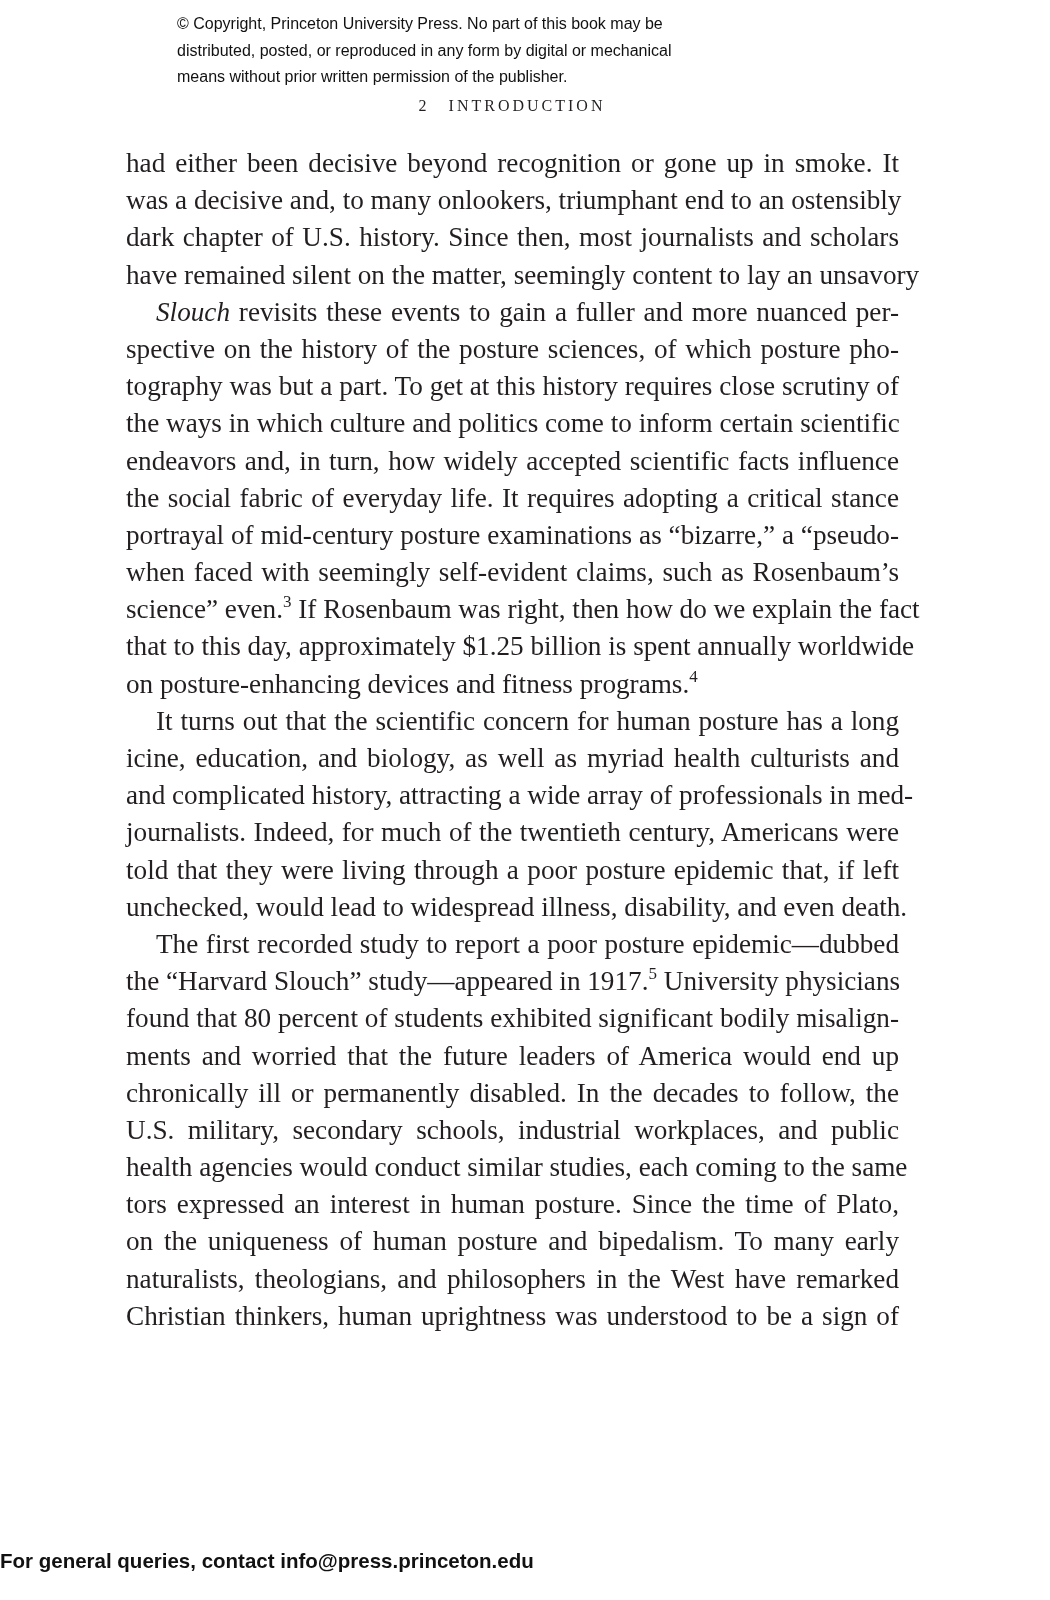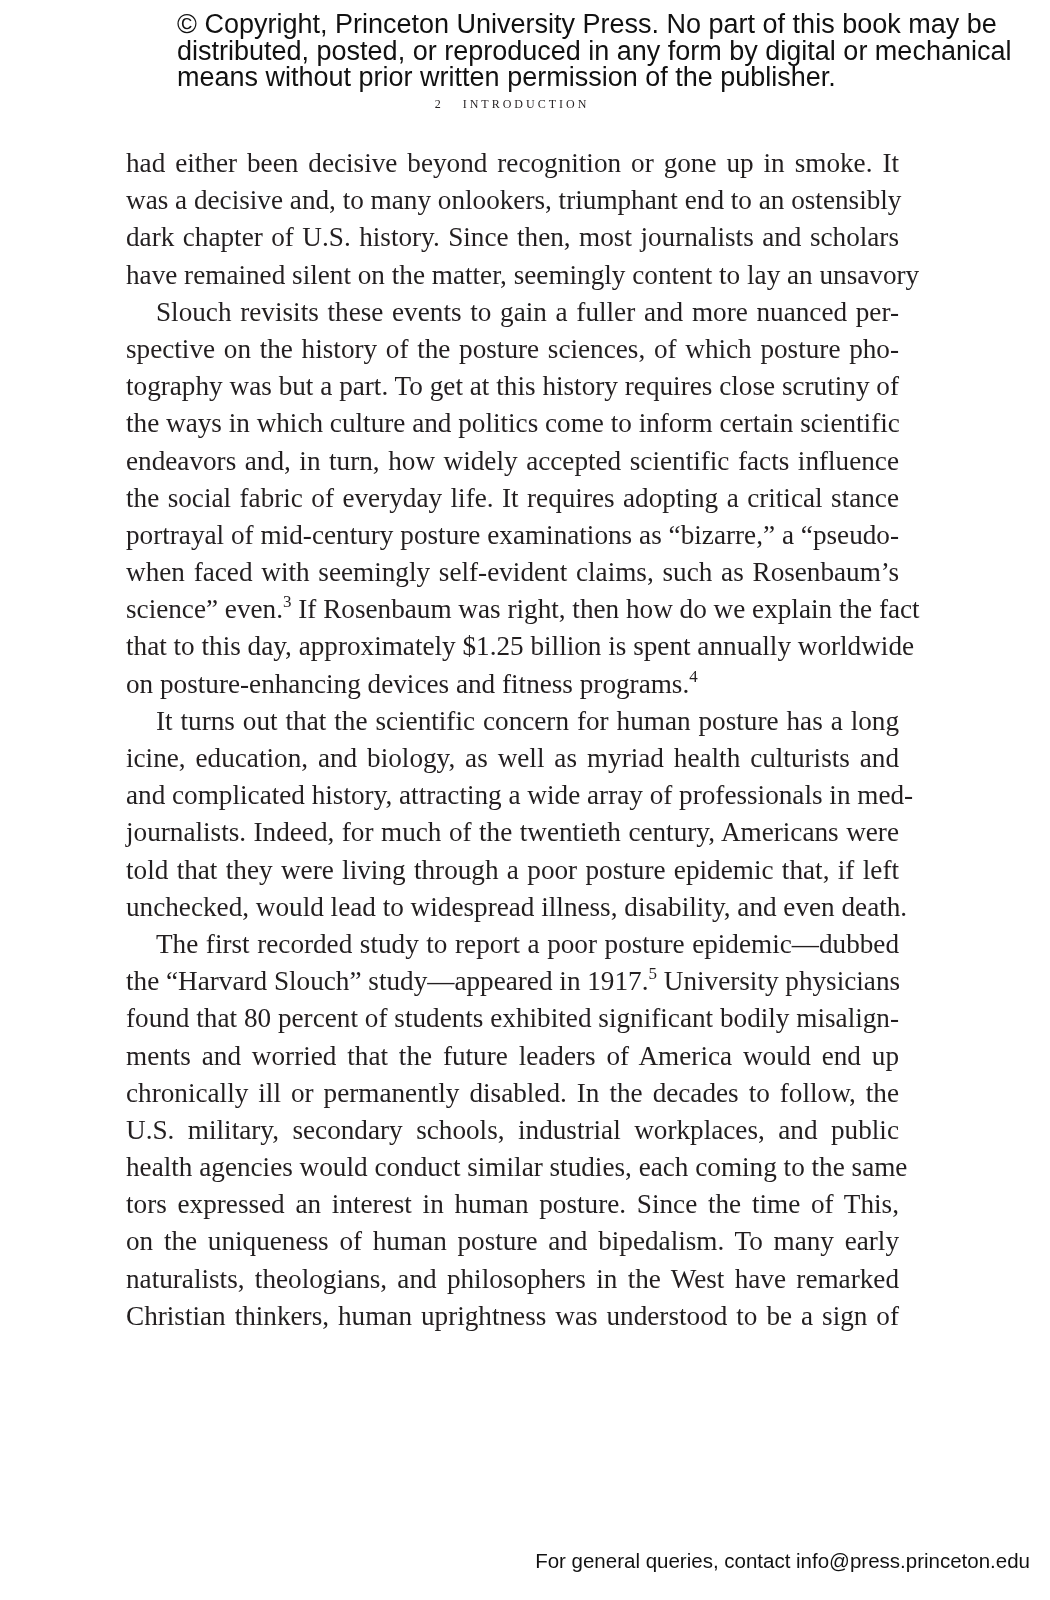--- a/index.html
+++ b/index.html
@@ -13,37 +13,37 @@
       position: relative;
       overflow: hidden;
       color: #231f20;
     }
     .copyright {
       position: absolute;
       left: 177px;
       top: 11px;
       width: 700px;
       font-family: "Liberation Sans", sans-serif;
-      font-size: 27px;
+      font-size: 16px;
       line-height: 26.5px;
       color: #111111;
       margin: 0;
     }
     .copyright .cline {
       display: block;
       white-space: nowrap;
     }
     .running-head {
       position: absolute;
       top: 97px;
       left: 0;
       width: 1024px;
       text-align: center;
       font-family: "Liberation Serif", serif;
-      font-size: 12px;
+      font-size: 16px;
       letter-spacing: 3px;
       color: #231f20;
     }
     .running-head .pno {
       margin-right: 22px;
       letter-spacing: 0;
     }
     .body-text {
       position: absolute;
       left: 126px;
@@ -62,35 +62,37 @@
       white-space: nowrap;
       overflow: visible;
     }
     .line.last {
       text-align-last: left;
     }
     .line.indent {
       padding-left: 30px;
     }
     .line .it {
+      font-style: italic;
     }
     sup {
       font-size: 17px;
       line-height: 0;
       vertical-align: 11px;
     }
     .footer {
       position: absolute;
       top: 1549px;
       left: 0;
       width: 1030px;
-      text-align: right;
+      text-align: left;
       font-family: "Liberation Sans", sans-serif;
       font-size: 20.5px;
       color: #111111;
+      font-weight: bold;
     }
   </style>
 </head>
 <body>
 
 <div class="copyright">
   <span class="cline">© Copyright, Princeton University Press. No part of this book may be</span>
   <span class="cline">distributed, posted, or reproduced in any form by digital or mechanical</span>
   <span class="cline">means without prior written permission of the publisher.</span>
 </div>
@@ -135,21 +137,21 @@
     <span class="line indent">The first recorded study to report a poor posture epidemic—dubbed</span>
     <span class="line"><span>the “Harvard Slouch” study—appeared in 1917.</span><sup>5</sup><span> University physicians</span></span>
     <span class="line">found that 80 percent of students exhibited significant bodily misalign-</span>
     <span class="line">ments and worried that the future leaders of America would end up</span>
     <span class="line">chronically ill or permanently disabled. In the decades to follow, the</span>
     <span class="line">U.S. military, secondary schools, industrial workplaces, and public</span>
     <span class="line">health agencies would conduct similar studies, each coming to the same</span>
   </div>
 
   <div>
-    <span class="line">tors expressed an interest in human posture. Since the time of This,</span>
+    <span class="line">tors expressed an interest in human posture. Since the time of Plato,</span>
     <span class="line">on the uniqueness of human posture and bipedalism. To many early</span>
     <span class="line">naturalists, theologians, and philosophers in the West have remarked</span>
     <span class="line">Christian thinkers, human uprightness was understood to be a sign of</span>
   </div>
 
 </div>
 
 <div class="footer">For general queries, contact info@press.princeton.edu</div>
 
 </body></html>

